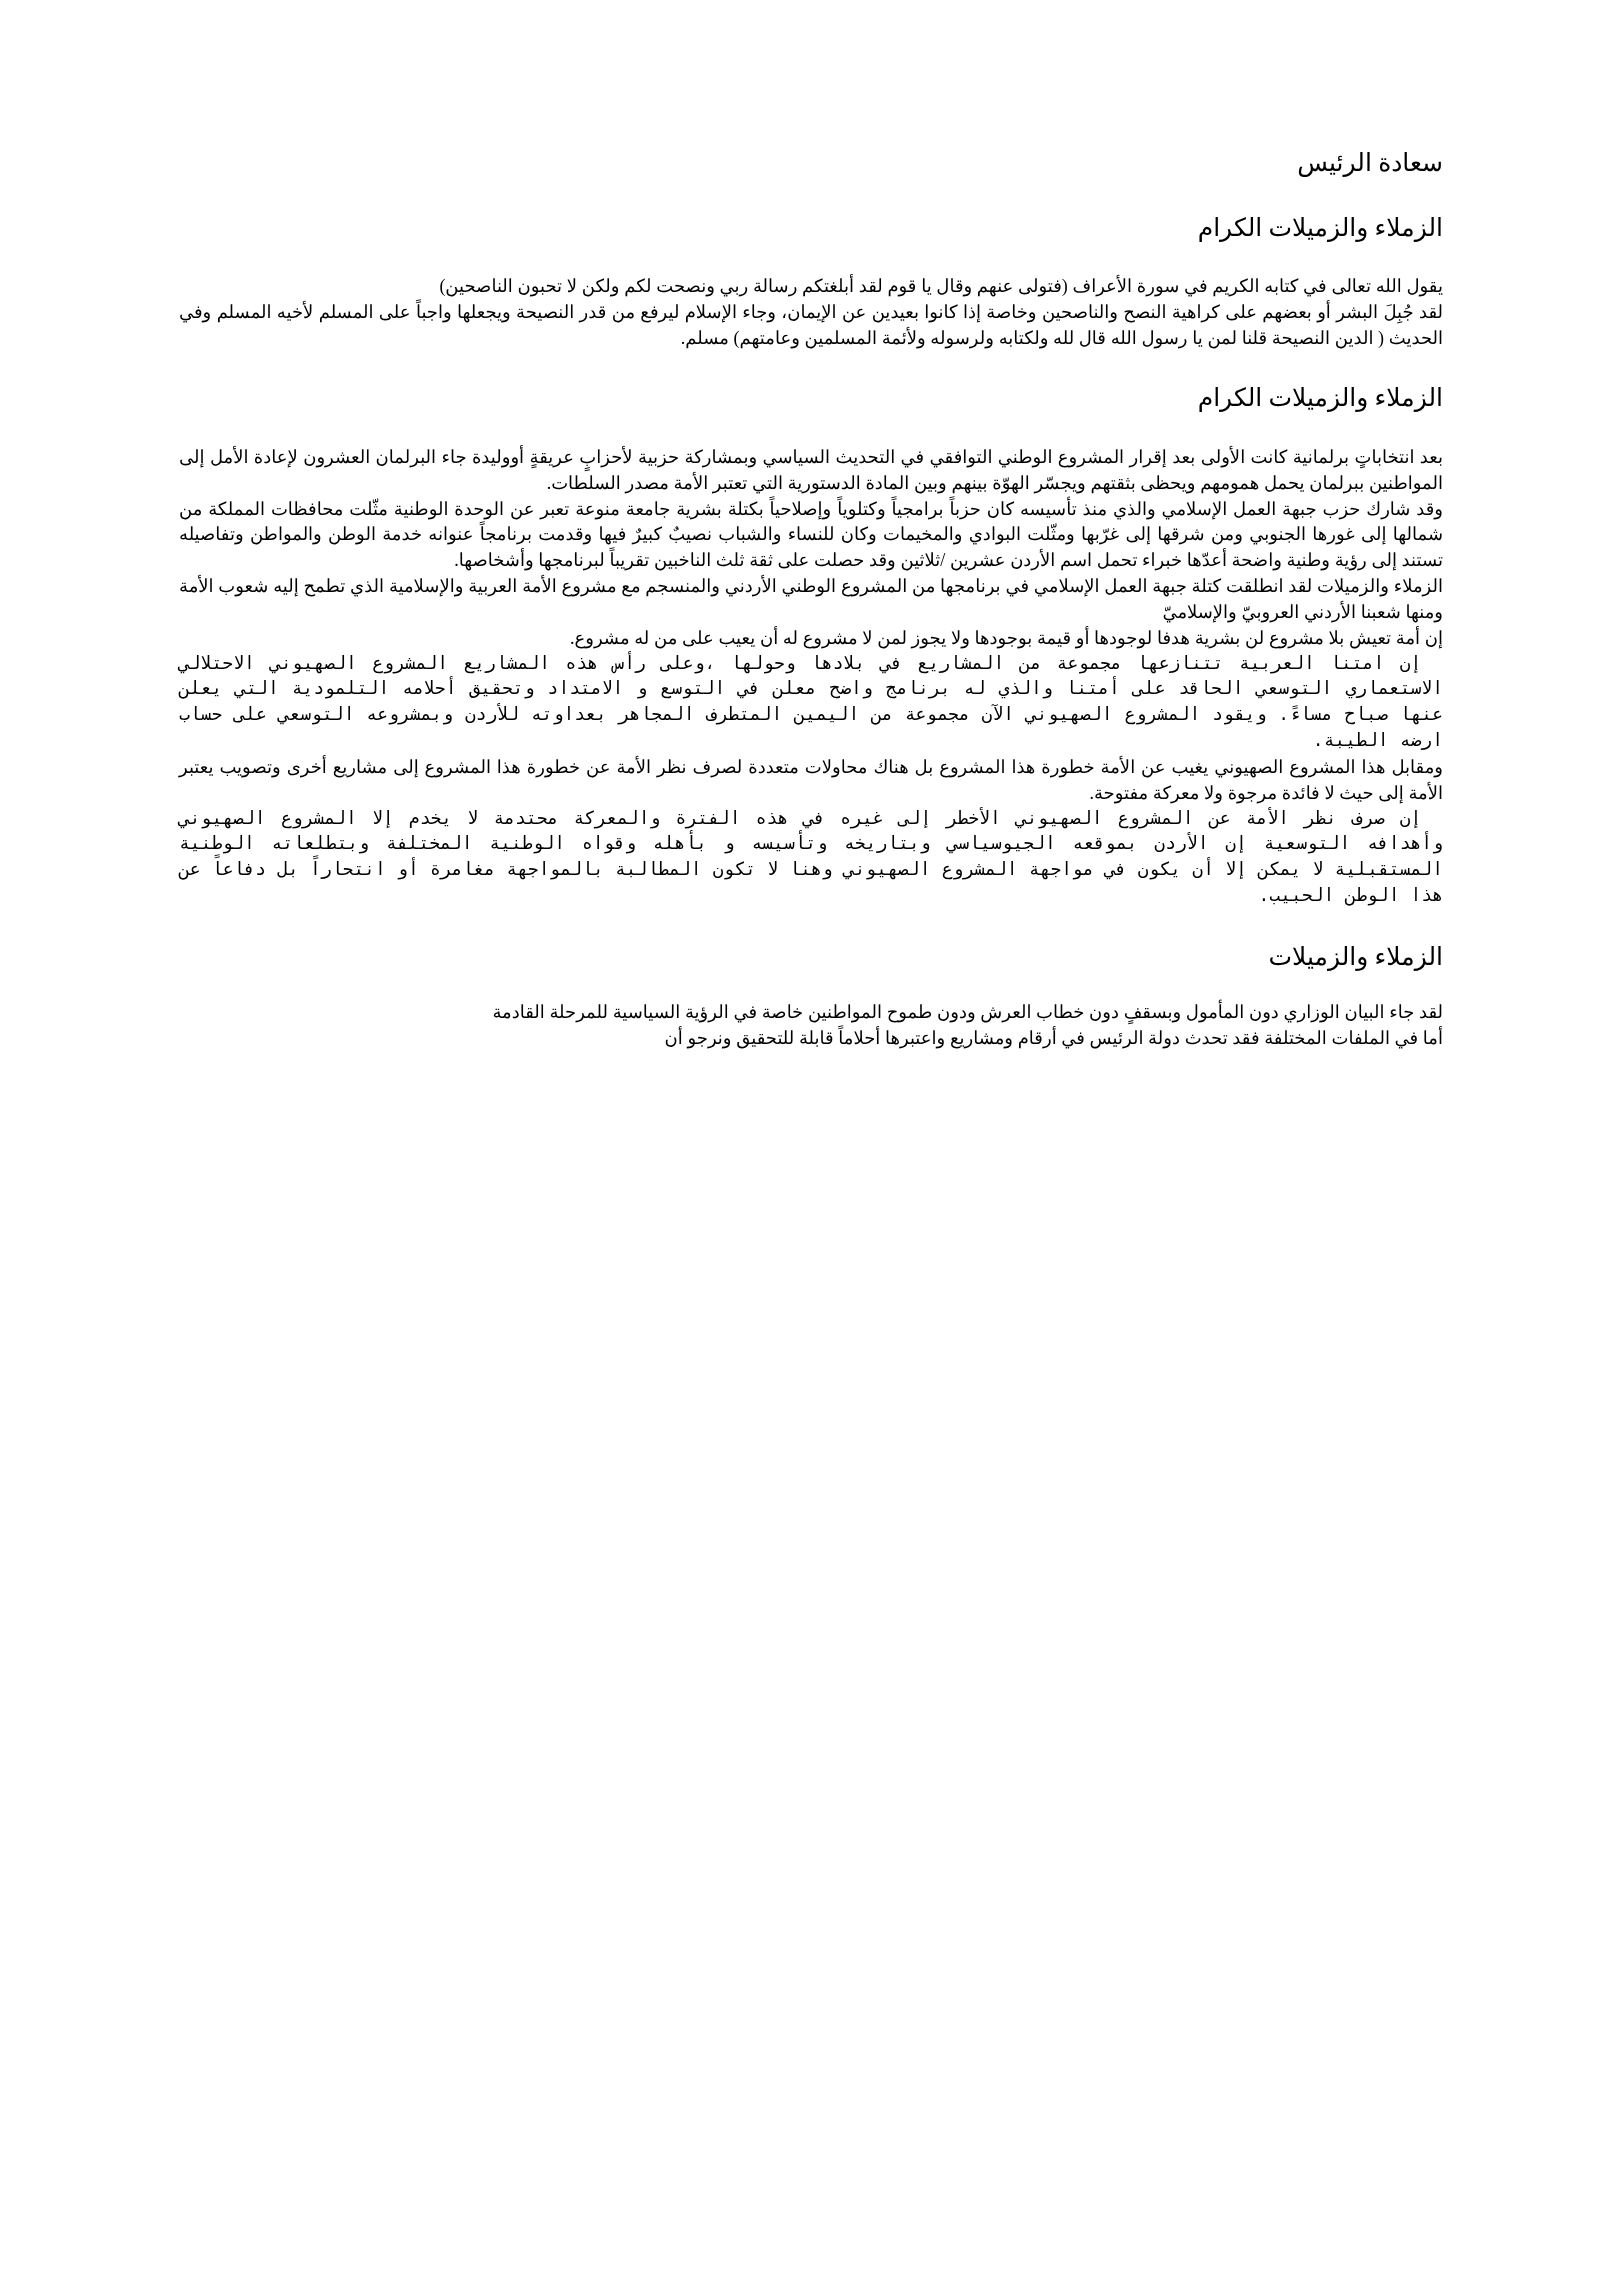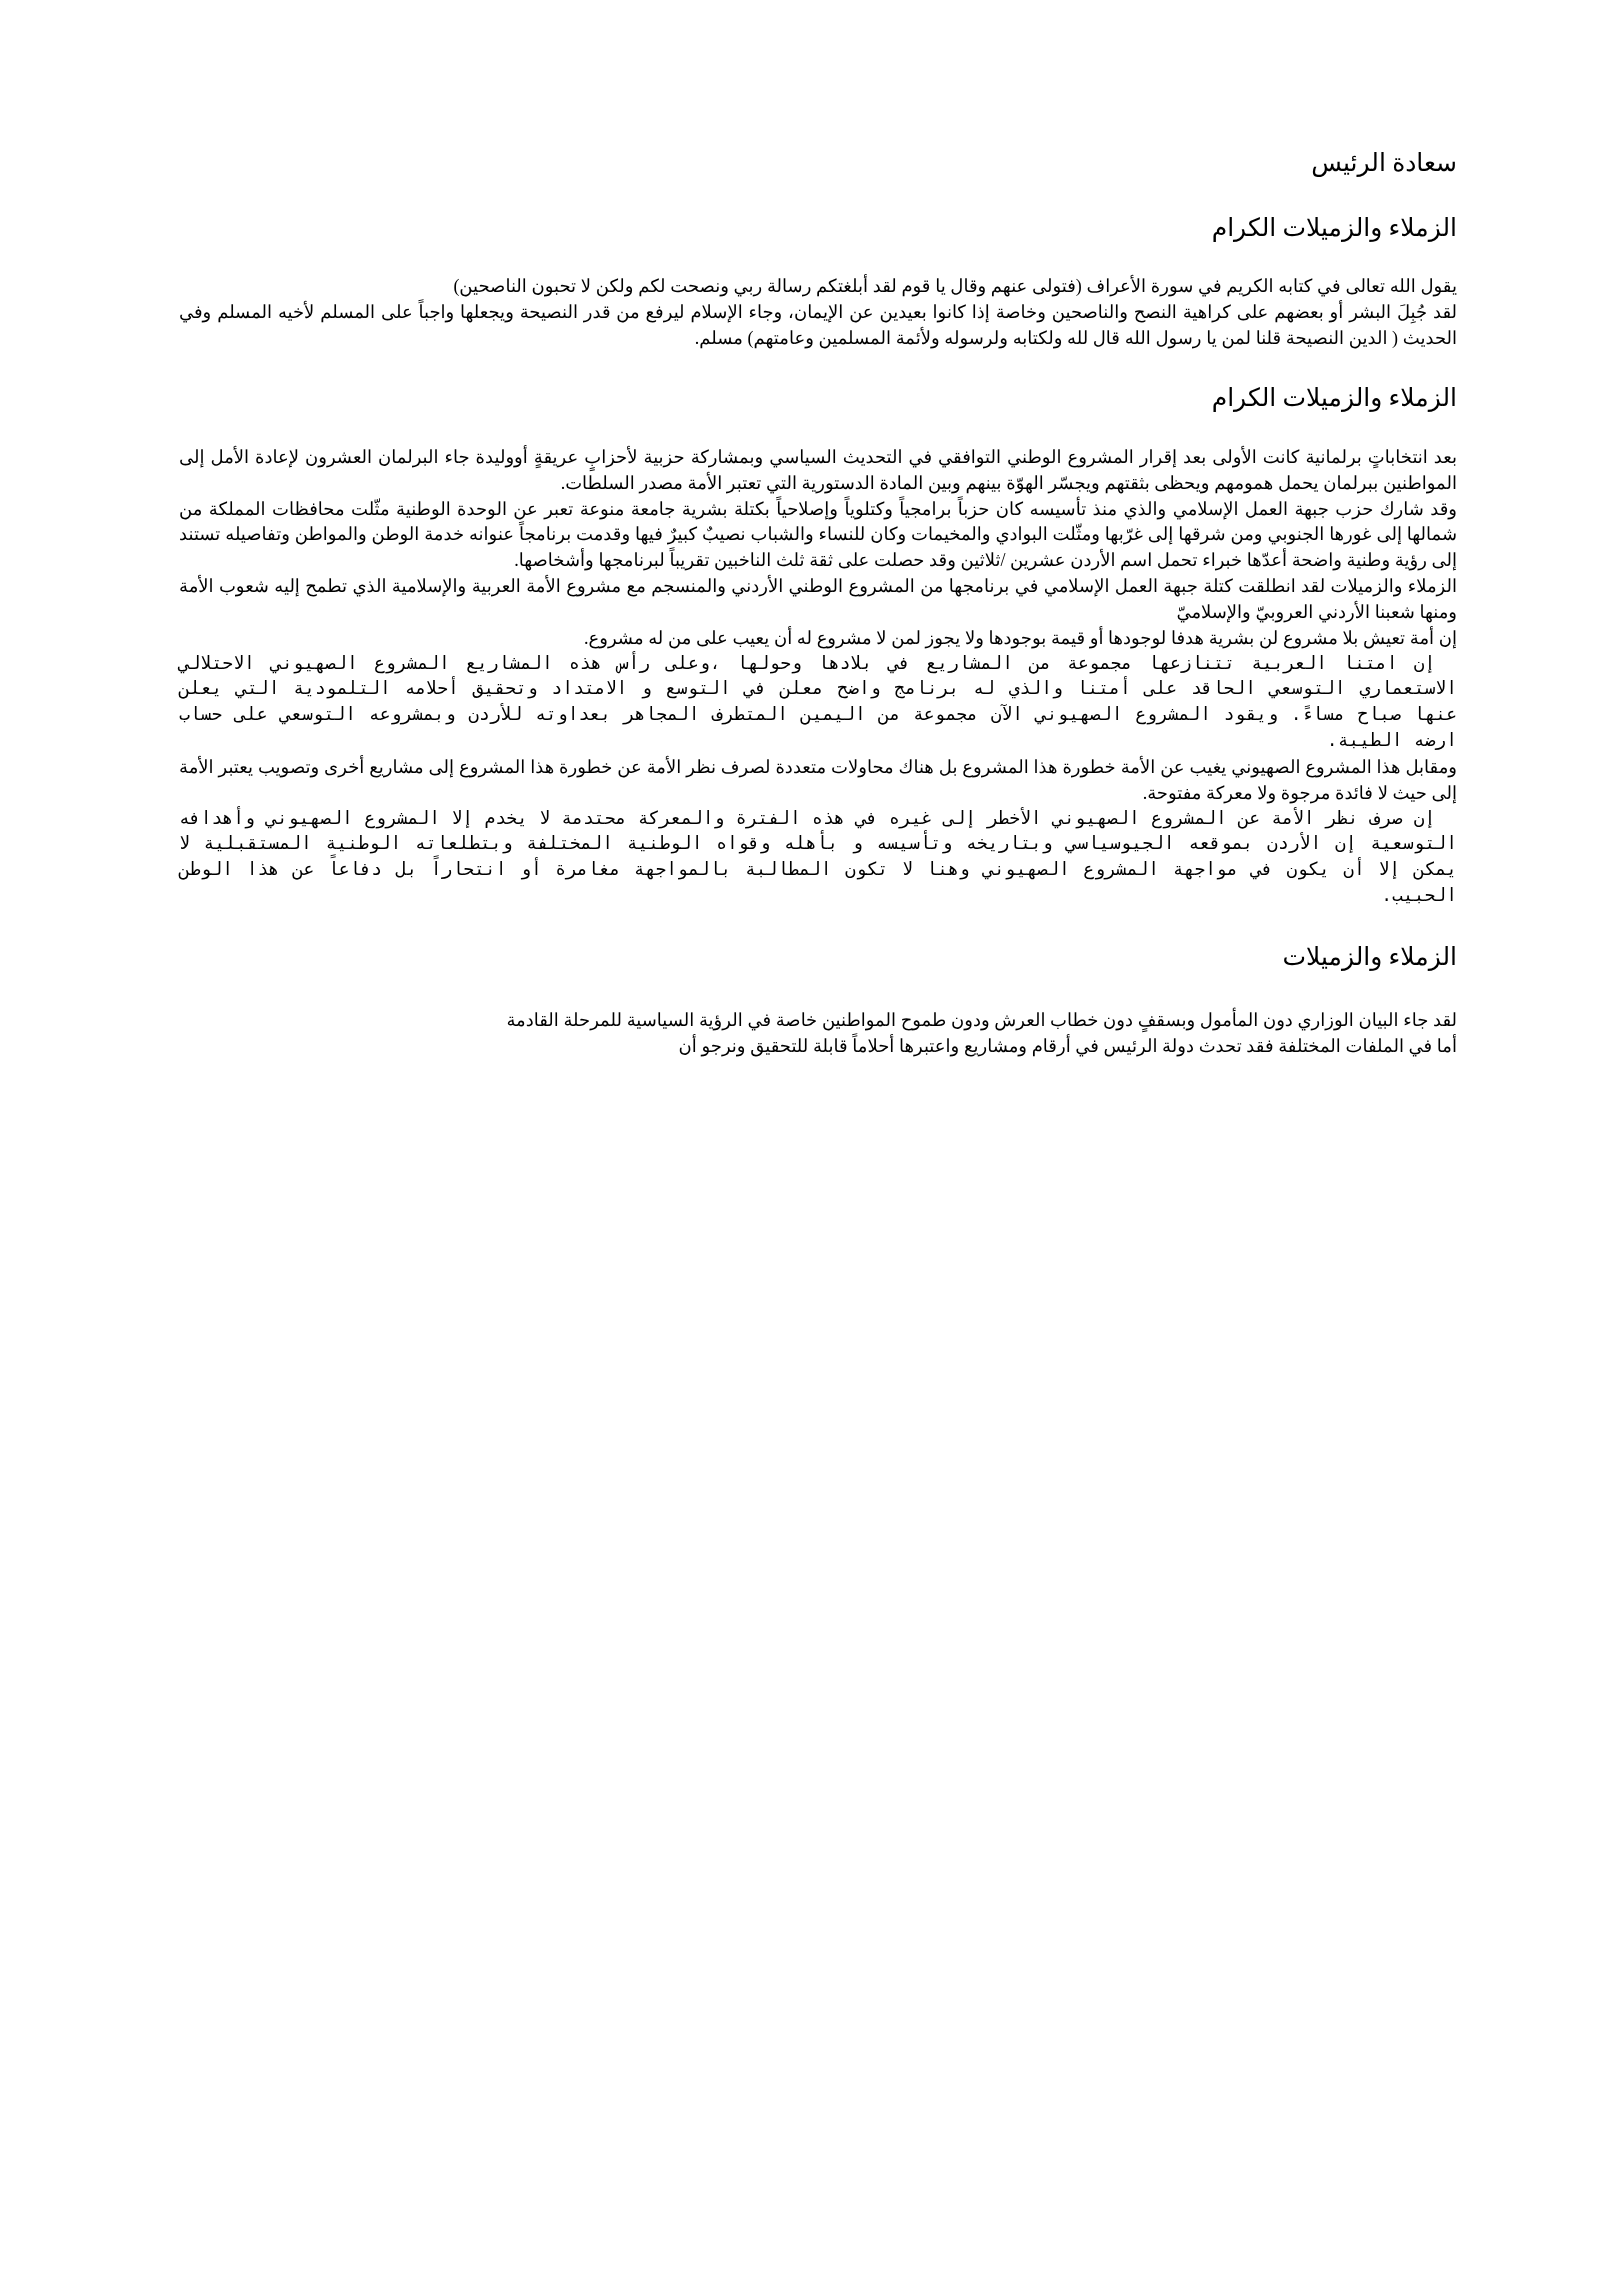--- a/index.html
+++ b/index.html
@@ -20,39 +20,39 @@
     height: 2291px;
     background: #ffffff;
     margin: 0 auto;
     overflow: hidden;
     box-sizing: border-box;
   }
 
   .content {
     position: absolute;
     top: 145px;
-    right: 163px;
+    right: 177px;
     left: 179px;
     direction: rtl;
     text-align: right;
   }
 
   
   .heading {
     font-size: 25px;
     line-height: 1.42;
     font-weight: 400;
     text-align: right;
     direction: rtl;
     margin: 0 0 29px 0;
     white-space: nowrap;
   }
 
   .heading.tight {
-    margin-bottom: 34px;
+    margin-bottom: 26px;
   }
 
   
   .para {
     font-size: 18px;
     line-height: 1.435;
     direction: rtl;
     text-align: justify;
     text-justify: inter-word;
     margin: 0;

